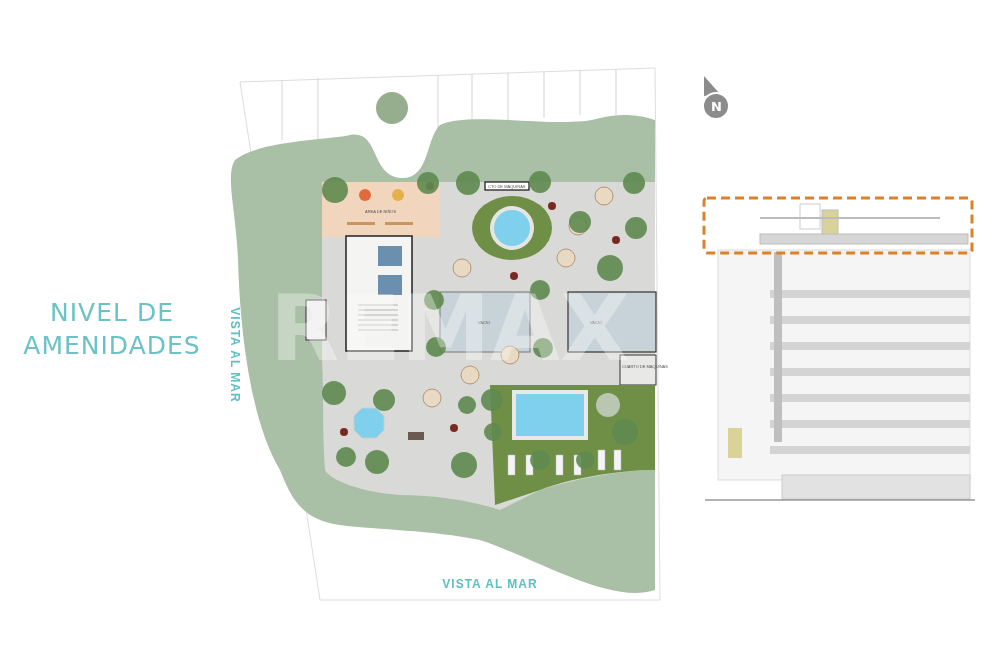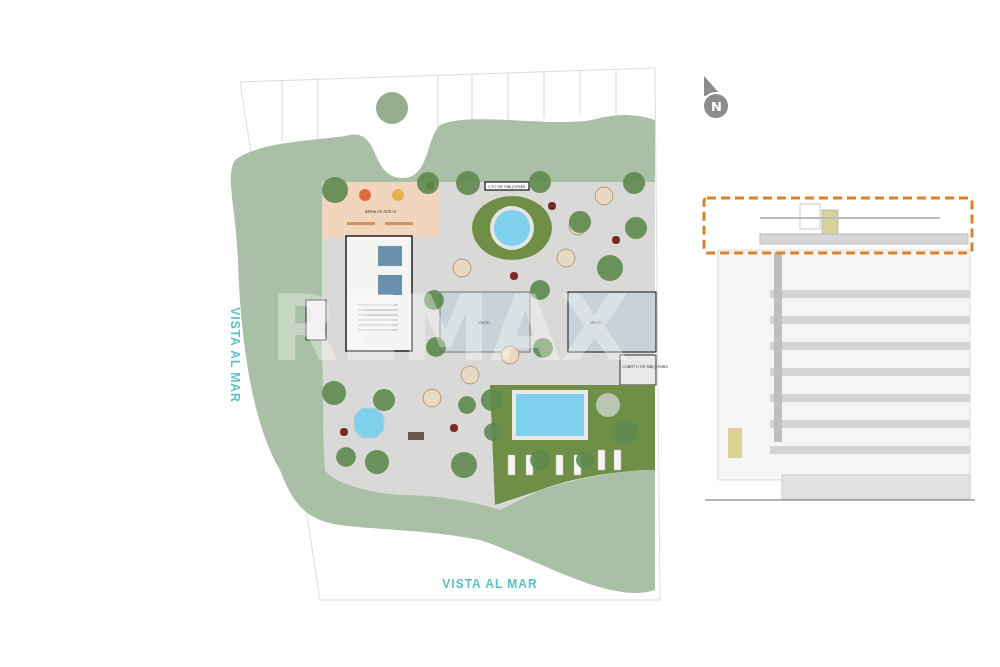--- a/index.html
+++ b/index.html
@@ -10,20 +10,22 @@
   .vista-bottom{position:absolute;left:400px;top:577px;width:180px;text-align:center;color:#5bbfc4;font-size:12px;letter-spacing:1px;font-weight:bold;}
   .plan{position:absolute;left:0;top:0;}
   .compass{position:absolute;left:696px;top:74px;width:40px;height:50px;}
   .label-small{font-size:4px;fill:#555;font-family:"Liberation Sans",sans-serif;}
   .elev{position:absolute;left:700px;top:190px;width:280px;height:320px;}
 </style>
 </head>
 <body>
 
 <div class="title">
+  <span class="l">NIVEL DE</span>
+  <span class="l">AMENIDADES</span>
 </div>
 
 <svg class="plan" width="1000" height="667" viewBox="0 0 1000 667">
 
   <polygon points="240,82 655,68 660,600 320,600 300,470 240,82" fill="#ffffff" stroke="#dddddd" stroke-width="1"></polygon>
 
   <g stroke="#d5d5d5" stroke-width="1">
     <line x1="282" y1="80" x2="282" y2="140"></line>
     <line x1="318" y1="78" x2="318" y2="140"></line>
     <line x1="438" y1="75" x2="438" y2="130"></line>

